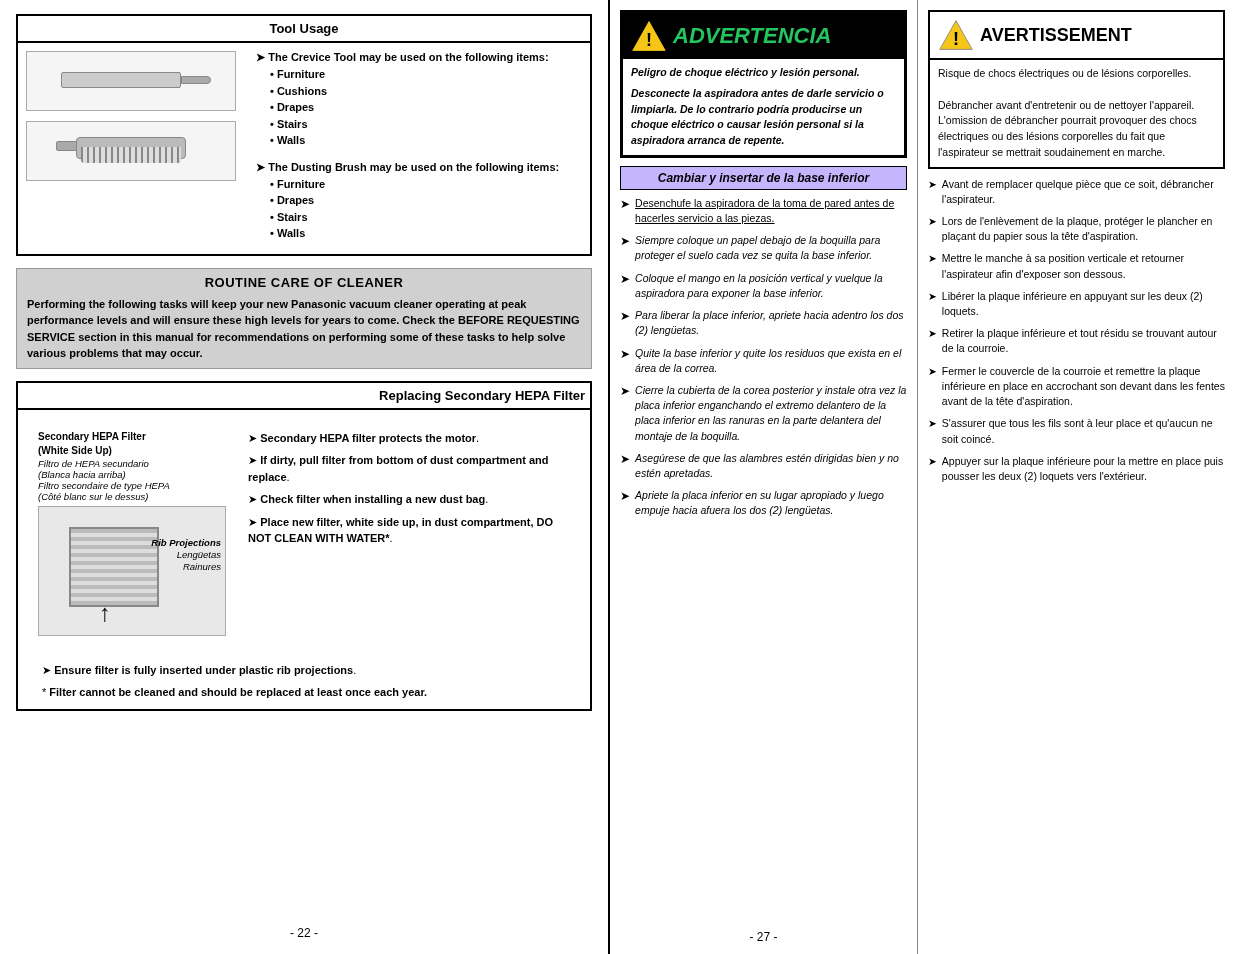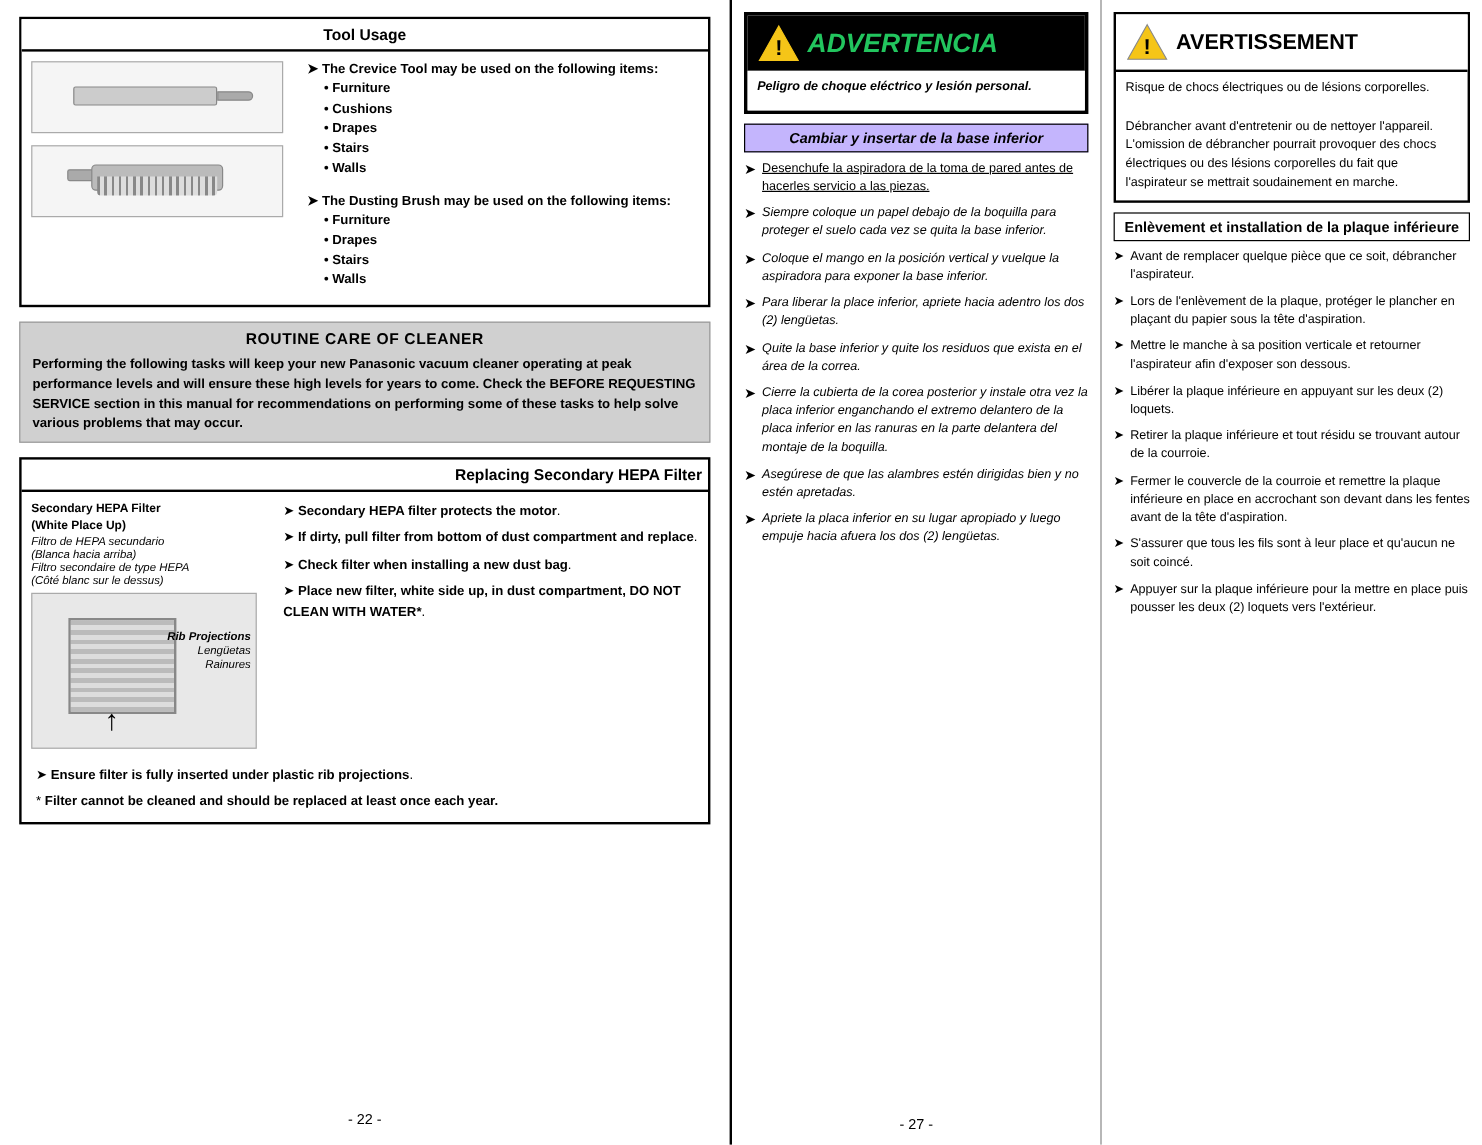--- a/index.html
+++ b/index.html
@@ -172,21 +172,21 @@
     .hepa-title {
       text-align: right;
       font-weight: bold;
       font-size: 13px;
       border-bottom: 2px solid #000;
       padding: 5px;
     }
     .hepa-content {
       display: flex;
       flex-direction: row;
-      padding: 8px;
+      padding: 20px;
       gap: 10px;
     }
     .hepa-image-area {
       width: 200px;
       flex-shrink: 0;
       font-size: 10px;
     }
     .hepa-label {
       font-weight: bold;
       font-size: 10px;
@@ -248,20 +248,21 @@
       font-weight: bold;
     }
 
     
     .bottom-notes {
       padding: 8px 0 0 0;
       font-size: 11px;
     }
     .bottom-notes p {
       line-height: 1.5;
+      margin-left: 12px;
     }
 
     
     .page-number-left {
       text-align: center;
       margin-top: auto;
       font-size: 12px;
       padding-top: 10px;
     }
 
@@ -449,21 +450,21 @@
     <div class="routine-care-title">ROUTINE CARE OF CLEANER</div>
     <p class="routine-care-text">Performing the following tasks will keep your new Panasonic vacuum cleaner operating at peak performance levels and will ensure these high levels for years to come. Check the BEFORE REQUESTING SERVICE section in this manual for recommendations on performing some of these tasks to help solve various problems that may occur.</p>
   </div>
 
   <div class="hepa-box">
     <div class="hepa-title">Replacing Secondary HEPA Filter</div>
     <div class="hepa-content">
       <div class="hepa-image-area">
         <div class="hepa-label">
           <span>Secondary HEPA Filter</span><br>
-          <span>(White Place Up)</span>
+          <span>(White Side Up)</span>
         </div>
         <div class="hepa-label-italic">
           <span>Filtro de HEPA secundario</span><br>
           <span>(Blanca hacia arriba)</span>
         </div>
         <div class="hepa-label-italic">
           <span>Filtro secondaire de type HEPA</span><br>
           <span>(Côté blanc sur le dessus)</span>
         </div>
         <div class="hepa-diagram">
@@ -513,20 +514,21 @@
     <div class="warn-box-left">
       <div class="warn-header-left">
         <svg class="tri-warn" viewBox="0 0 40 36">
           <polygon points="20,2 38,34 2,34" fill="#f5c518" stroke="#f5c518"></polygon>
           <text x="20" y="29" text-anchor="middle" font-size="20" font-weight="bold" fill="#000">!</text>
         </svg>
         <span class="warn-title-adv">ADVERTENCIA</span>
       </div>
       <div class="warn-body-left">
         <p class="bold-italic" style="margin-bottom:5px;">Peligro de choque eléctrico y lesión personal.</p>
+        <p class="bold-italic">Desconecte la aspiradora antes de darle servicio o limpiarla.  De lo contrario podría producirse un choque eléctrico o causar lesión personal si la aspiradora arranca de repente.</p>
       </div>
     </div>
 
     <div class="section-title-border">Cambiar y insertar de la base inferior</div>
 
     <ul class="instruction-list">
       <li>
         <span class="arrow">➤</span>
         <span class="text-italic-underline">Desenchufe la aspiradora de la toma de pared antes de hacerles servicio a las piezas.</span>
       </li>
@@ -571,21 +573,20 @@
           <polygon points="20,2 38,34 2,34" fill="#f5c518" stroke="#888"></polygon>
           <text x="20" y="29" text-anchor="middle" font-size="20" font-weight="bold" fill="#000">!</text>
         </svg>
         <span class="warn-title-avert">AVERTISSEMENT</span>
       </div>
       <div class="warn-body-right">
         <p>Risque de chocs électriques ou de lésions corporelles.<br><br>Débrancher avant d'entretenir ou de nettoyer l'appareil. L'omission de débrancher pourrait provoquer des chocs électriques ou des lésions corporelles du fait que l'aspirateur se mettrait soudainement en marche.</p>
       </div>
     </div>
 
-    <div class="section-title-right">Enlèvement et installation de la plaque inférieure</div>
 
     <ul class="right-col-instructions">
       <li>
         <span class="arrow">➤</span>
         <span>Avant de remplacer quelque pièce que ce soit, débrancher l'aspirateur.</span>
       </li>
       <li>
         <span class="arrow">➤</span>
         <span>Lors de l'enlèvement de la plaque, protéger le plancher en plaçant du papier sous la tête d'aspiration.</span>
       </li>

